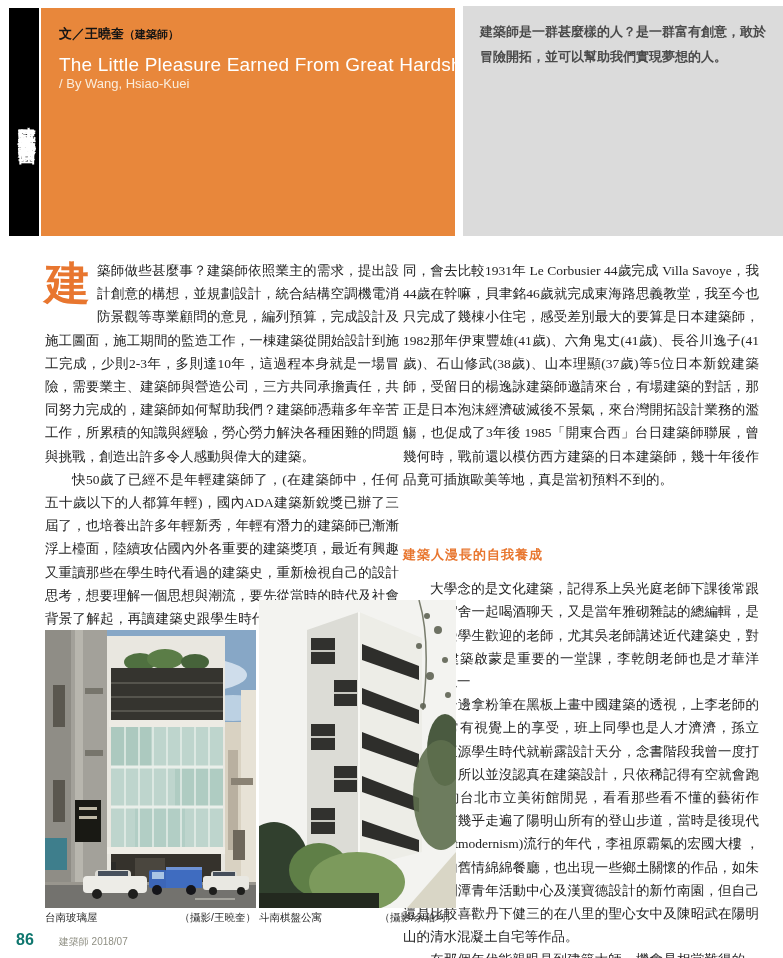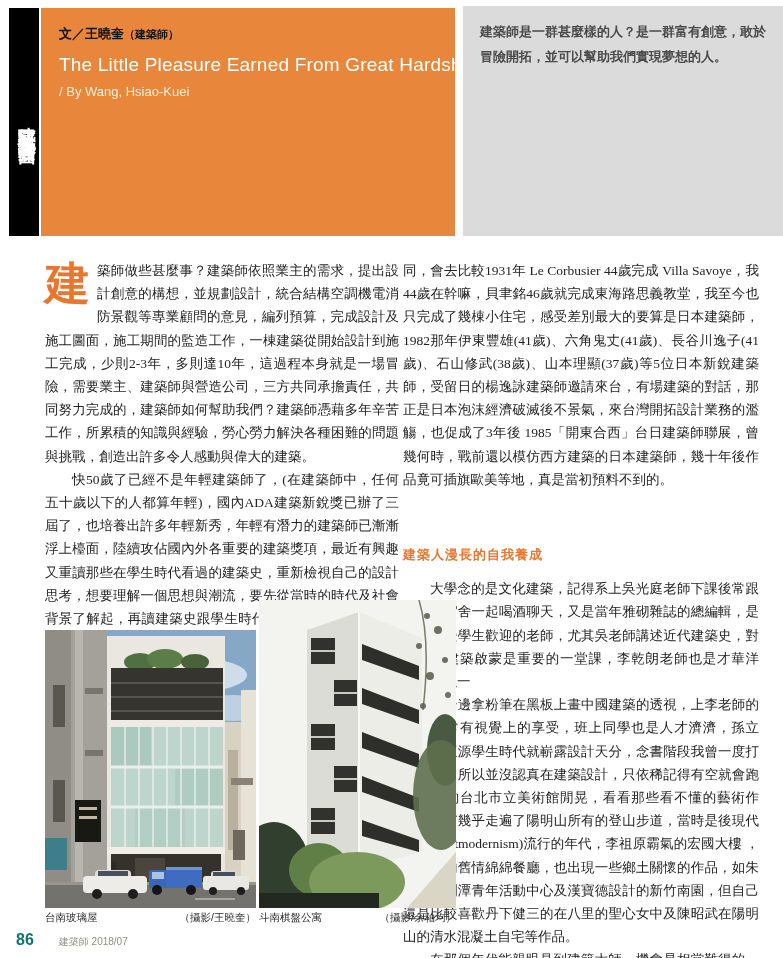--- a/index.html
+++ b/index.html
@@ -14,21 +14,21 @@
             font-size:18px;font-weight:bold;letter-spacing:3px;
             display:flex;justify-content:center;box-sizing:border-box;padding-top:6px;}
   .header-box{position:absolute;left:41px;top:8px;width:414px;height:228px;background:#E8873B;
               box-sizing:border-box;padding:12px 0 0 18px;}
   .title{font-family:"Liberation Sans","DejaVu Sans",sans-serif;font-weight:bold;
          font-size:36px;line-height:45px;color:#141414;letter-spacing:2px;}
   .byline{margin-top:5px;font-family:"Liberation Sans","DejaVu Sans",sans-serif;
           font-weight:bold;font-size:13px;color:#141414;}
   .byline .role{font-size:11px;}
   .title-en{margin-top:11px;font-size:19px;color:#ffffff;white-space:nowrap;letter-spacing:.2px;}
-  .byline-en{margin-top:8px;font-size:13px;color:#FAEDDC;}
+  .byline-en{font-size:13px;color:#FAEDDC;}
 
   .abstract{position:absolute;left:463px;top:6px;width:320px;height:230px;background:#DBDBDB;
             box-sizing:border-box;padding:14px 17px 0 17px;
             font-family:"Liberation Sans","DejaVu Sans",sans-serif;}
   .abstract .zh{font-size:13px;font-weight:bold;color:#4A4A4A;line-height:24.5px;margin:0;}
   .abstract .en{font-size:14.5px;color:#ABABAB;line-height:24.5px;margin:7px 0 0 0;}
 
   
   .col{position:absolute;top:259px;font-size:13.5px;line-height:23.2px;
        text-align:justify;color:#232323;}

